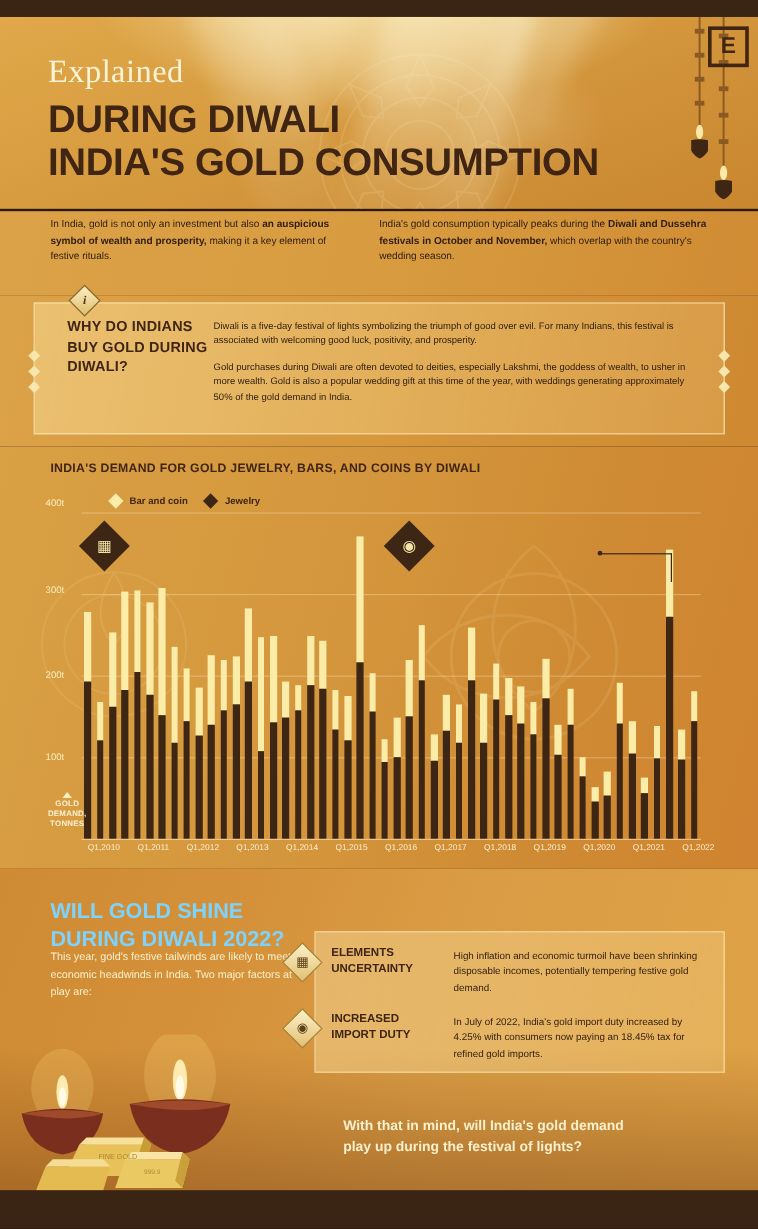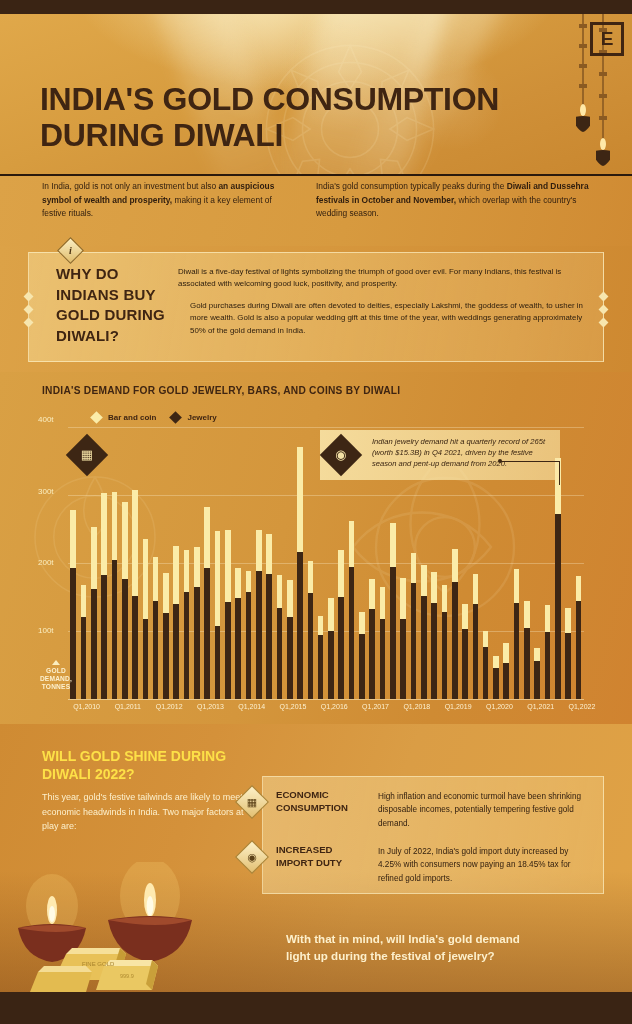--- a/index.html
+++ b/index.html
@@ -67,25 +67,25 @@
   
   .band1{ position:absolute; top:246px; left:0; width:632px; height:126px;
           background:linear-gradient(100deg,#dca247 0%,#d6973d 50%,#ce8931 100%); }
   .whybox{
     position:absolute; top:252px; left:28px; width:576px; height:110px;
     background:linear-gradient(100deg, rgba(255,235,170,.42), rgba(255,228,155,.30) 55%, rgba(255,222,150,.20));
     border:1px solid rgba(255,245,205,.62);
   }
   .whytitle{
     position:absolute; left:56px; top:264px; width:120px;
-    font-size:15px; font-weight:bold; color:#3f2512; line-height:1.38; letter-spacing:.2px;
+    font-size:12px; font-weight:bold; color:#3f2512; line-height:1.38; letter-spacing:.2px;
   }
   .whytext{ position:absolute; left:178px; top:266px; width:410px; font-size:7.9px;
             line-height:1.58; color:#30200f; }
-  .whytext p+p{ margin-top:9px;margin-left:12px; }
+  .whytext p+p{ margin-top:9px; }
   .infodiamond{
     position:absolute; left:61px; top:241px; width:19px; height:19px;
     background:linear-gradient(135deg,#fbeec0,#e3c madeup); }
   .infodiamond{ background:linear-gradient(135deg,#fbefc4,#e0bd6c); transform:rotate(45deg);
     border:1px solid #8a6a2f; }
   .infodiamond span{ display:block; transform:rotate(-45deg); text-align:center;
     font-size:10px; font-weight:bold; color:#4b3313; line-height:17px; font-family:"Liberation Serif",serif;}
   .sidedmd{ width:7px; height:7px; background:#f7e6ae; transform:rotate(45deg);
             position:absolute; }
 
@@ -136,22 +136,22 @@
   .tri{ position:absolute; left:52px; top:660px; width:0; height:0;
         border-left:4px solid transparent; border-right:4px solid transparent;
         border-bottom:5px solid #fbeec0; }
 
   
   .band3{ position:absolute; top:724px; left:0; width:632px; height:268px;
           background:linear-gradient(110deg,#cf8b33 0%,#d4913a 30%,#da9d45 58%,#e0a245 100%); }
   .band3:after{ content:""; position:absolute; inset:0;
     background:linear-gradient(to bottom, rgba(120,60,15,0) 55%, rgba(110,55,14,.40) 100%); }
 
-  .willtitle{ position:absolute; left:42px; top:748px; width:230px; font-size:14px;
-              font-weight:bold; color:#fde047; line-height:1.28; }
+  .willtitle{ position:absolute; left:42px; top:748px; width:230px; font-size:18px;
+              font-weight:bold; color:#7dd3fc; line-height:1.28; }
   .willtext{ position:absolute; left:42px; top:790px; width:214px; font-size:9px;
              line-height:1.62; color:#fdf0cc; }
 
   .factbox{ position:absolute; left:262px; top:776px; width:342px; height:118px;
             border:1px solid rgba(255,245,205,.55);
             background:linear-gradient(100deg, rgba(255,236,178,.38), rgba(255,228,160,.24)); }
   .fact{ position:absolute; }
   .fact .fdmd{ position:absolute; width:24px; height:24px; transform:rotate(45deg);
                background:linear-gradient(135deg,#fdf0c4,#e6c madeup); }
   .fact .fdmd{ background:linear-gradient(135deg,#fdf1c8,#e2c073); border:1px solid #a8863d; }
@@ -224,23 +224,24 @@
       <rect x="3" y="14" width="8" height="4"></rect>
         <rect x="3" y="36" width="8" height="4"></rect>
       <rect x="3" y="58" width="8" height="4"></rect>
         <rect x="3" y="80" width="8" height="4"></rect>
       <rect x="3" y="102" width="8" height="4"></rect>
     </g>
     <ellipse cx="7" cy="130" rx="3" ry="6" fill="#ffe9a8"></ellipse>
     <path d="M-4 138 Q7 134 18 138 Q13 150 7 152 Q1 150 -4 138 Z" fill="#3d2614"></path>
   </svg>
 
+  <div class="explained">Explained</div>
   <div class="headline">
+    <div>DURING DIWALI</div>
     <div>INDIA'S GOLD CONSUMPTION</div>
-    <div>DURING DIWALI</div>
   </div>
 
   <div class="intro">
     <div class="col c1">
       <span>In India, gold is not only an investment but also </span><b>an auspicious symbol of wealth and prosperity,</b><span> making it a key element of festive rituals.</span>
     </div>
     <div class="col c2">
       <span>India's gold consumption typically peaks during the </span><b>Diwali and Dussehra festivals in October and November,</b><span> which overlap with the country's wedding season.</span>
     </div>
   </div>
@@ -518,42 +519,39 @@
       <div class="xlab" style="left: 513.936px;">Q1,2022</div>
     </div>
 
   <div class="tri"></div>
   <div class="yaxistitle">GOLD DEMAND, TONNES</div>
 
   <div class="co-dmd" style="left:72px; top:440px;">
     <i>▦</i>
   </div>
 
-  <div class="callout co2">
-    <span>Indian jewelry demand hit a quarterly record of 265t (worth $15.3B) in Q4 2021, driven by the festive season and pent-up demand from 2020.</span>
-  </div>
   <div class="co-dmd" style="left:326px; top:440px;">
     <i>◉</i>
   </div>
   <div class="leaderdot"></div>
   <div class="leader"></div>
   <div style="position:absolute; left:559px; top:461px; width:1px; height:24px; background:#3d2614;"></div>
 
   <div class="band3"></div>
 
   <div class="willtitle">WILL GOLD SHINE DURING DIWALI 2022?</div>
   <div class="willtext">This year, gold's festive tailwinds are likely to meet economic headwinds in India. Two major factors at play are:</div>
 
   <div class="factbox"></div>
 
   <div class="fact">
     <div class="fdmd" style="left:240px; top:790px;">
         <i>▦</i>
       </div>
-    <div class="flabel" style="left:276px; top:789px; width:90px;">ECONOMIC CONSUMPTION</div>
+    <div class="flabel" style="left:276px; top:789px; width:90px;">ELEMENTS UNCERTAINTY</div>
     <div class="fbody" style="left:378px; top:790px; width:212px;">High inflation and economic turmoil have been shrinking disposable incomes, potentially tempering festive gold demand.</div>
   </div>
 
   <div class="fact">
     <div class="fdmd" style="left:240px; top:845px;">
         <i>◉</i>
       </div>
     <div class="flabel" style="left:276px; top:844px; width:90px;">INCREASED IMPORT DUTY</div>
     <div class="fbody" style="left:378px; top:845px; width:212px;">In July of 2022, India's gold import duty increased by 4.25% with consumers now paying an 18.45% tax for refined gold imports.</div>
   </div>
@@ -582,21 +580,21 @@
       <polygon points="152,128 158,104 152,98 146,122" fill="#c9a03a"></polygon>
       <polygon points="30,130 38,110 92,110 86,130" fill="#e3bb50"></polygon>
       <polygon points="38,110 92,110 86,104 44,104" fill="#f4dc94"></polygon>
       <text x="82" y="104" font-size="6" fill="#a8832c" font-family="Liberation Sans, sans-serif">FINE GOLD</text>
       <text x="120" y="116" font-size="5.5" fill="#b08c31" font-family="Liberation Sans, sans-serif">999.9</text>
     </g>
   </svg>
 
   <div class="closing">
     <div>With that in mind, will India's gold demand</div>
-    <div>light up during the festival of jewelry?</div>
+    <div>play up during the festival of lights?</div>
   </div>
 
   <div class="bottombar"></div>
   <div class="elements-logo">
     <span>ELEMENTS</span>
     <span class="lm">⚖</span>
   </div>
   <div class="footer-src">
     <span>Source: World Gold Council  |  </span><b>ELEMENTS</b><span>.VISUALCAPITALIST.COM</span>
   </div>

